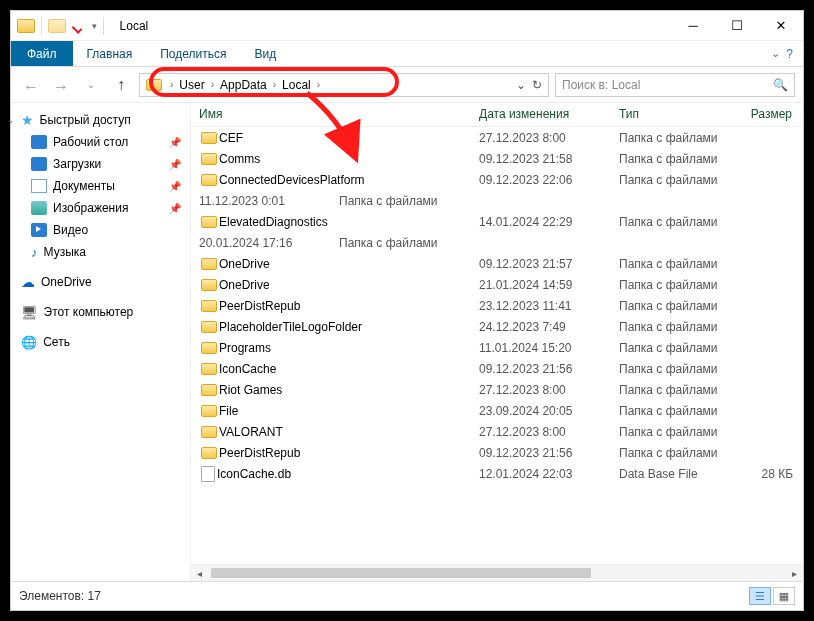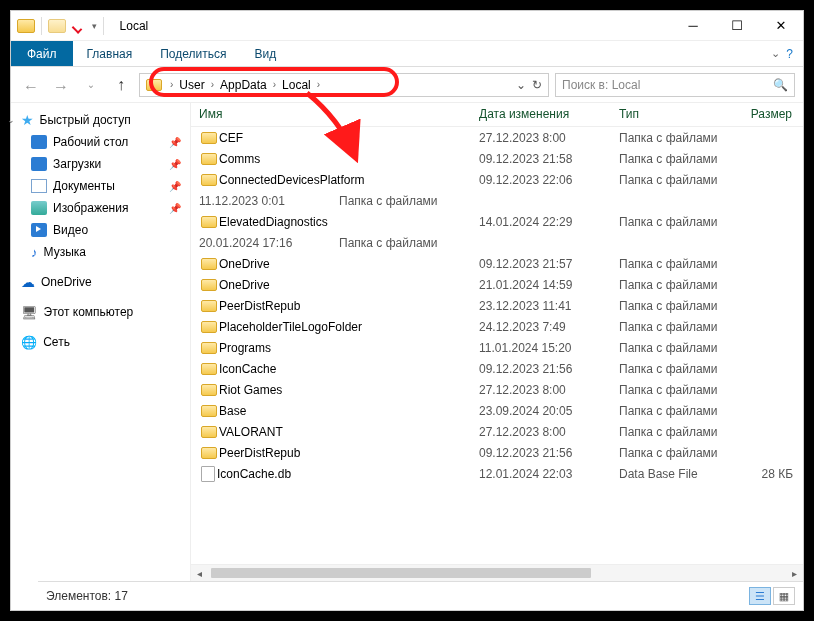--- a/index.html
+++ b/index.html
@@ -71,21 +71,21 @@
 .row .col-name { display: flex; align-items: center; gap: 2px; padding-left: 10px; }
 .row .f-icon { width: 16px; height: 12px; background: linear-gradient(#ffe9a6,#f5c94e); border: 1px solid #d9a728; border-radius: 2px; flex-shrink: 0; }
 .row .file-icon { width: 14px; height: 16px; background: #fff; border: 1px solid #aaa; border-radius: 1px; flex-shrink: 0; position: relative; }
 .row .col-date, .row .col-type { color: #555; padding-left: 8px; }
 .row .col-size { color: #555; padding-right: 8px; }
 .hscroll { height: 17px; border-top: 1px solid #eee; background: #f5f5f5; display: flex; align-items: center; }
 .hscroll .thumb { width: 380px; height: 10px; background: #ccc; margin-left: 3px; border-radius: 1px; }
 .hscroll .arrow { width: 17px; text-align: center; color: #666; font-size: 10px; }
 
 
-.status { height: 24px; border-top: 1px solid #ddd; display: flex; align-items: center; padding: 14px 8px; font-size: 12px; color: #333; margin-left: 27px; }
+.status { height: 24px; border-top: 1px solid #ddd; display: flex; align-items: center; padding: 14px 8px; font-size: 12px; color: #333; }
 .status .views { margin-left: auto; display: flex; gap: 2px; }
 .status .view-btn { width: 22px; height: 18px; border: 1px solid #ccc; display: flex; align-items: center; justify-content: center; font-size: 11px; color: #555; }
 .status .view-btn.active { background: #cce4f7; border-color: #7ab3e0; color: #2b7cd3; }
 </style>
 </head>
 <body>
 
 <div class="window">
 
   <div class="titlebar">
@@ -318,21 +318,21 @@
               <div class="f-icon"></div>
               <span>Riot Games</span>
             </div>
             <div class="col-date">27.12.2023 8:00</div>
             <div class="col-type">Папка с файлами</div>
             <div class="col-size"></div>
           </div>
           <div class="row">
             <div class="col-name">
               <div class="f-icon"></div>
-              <span>Base</span>
+              <span>File</span>
             </div>
             <div class="col-date">23.09.2024 20:05</div>
             <div class="col-type">Папка с файлами</div>
             <div class="col-size"></div>
           </div>
           <div class="row">
             <div class="col-name">
               <div class="f-icon"></div>
               <span>VALORANT</span>
             </div>

